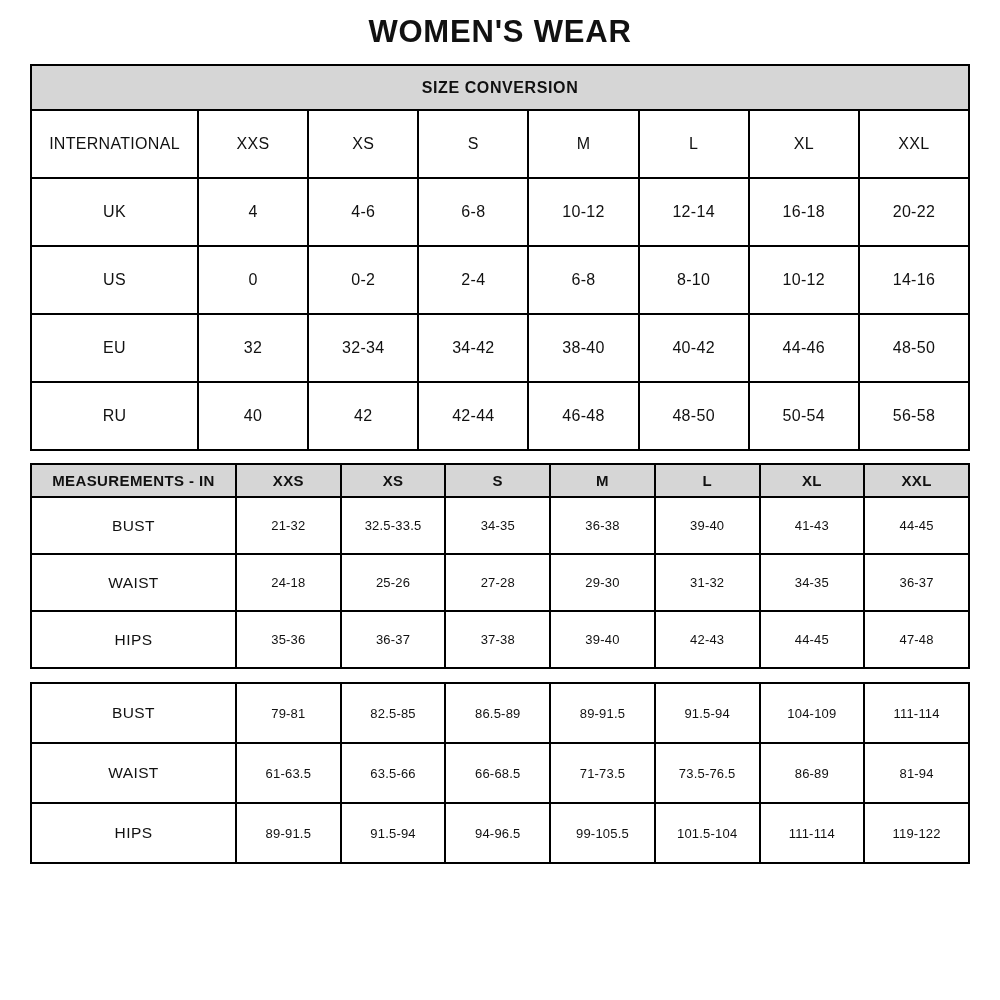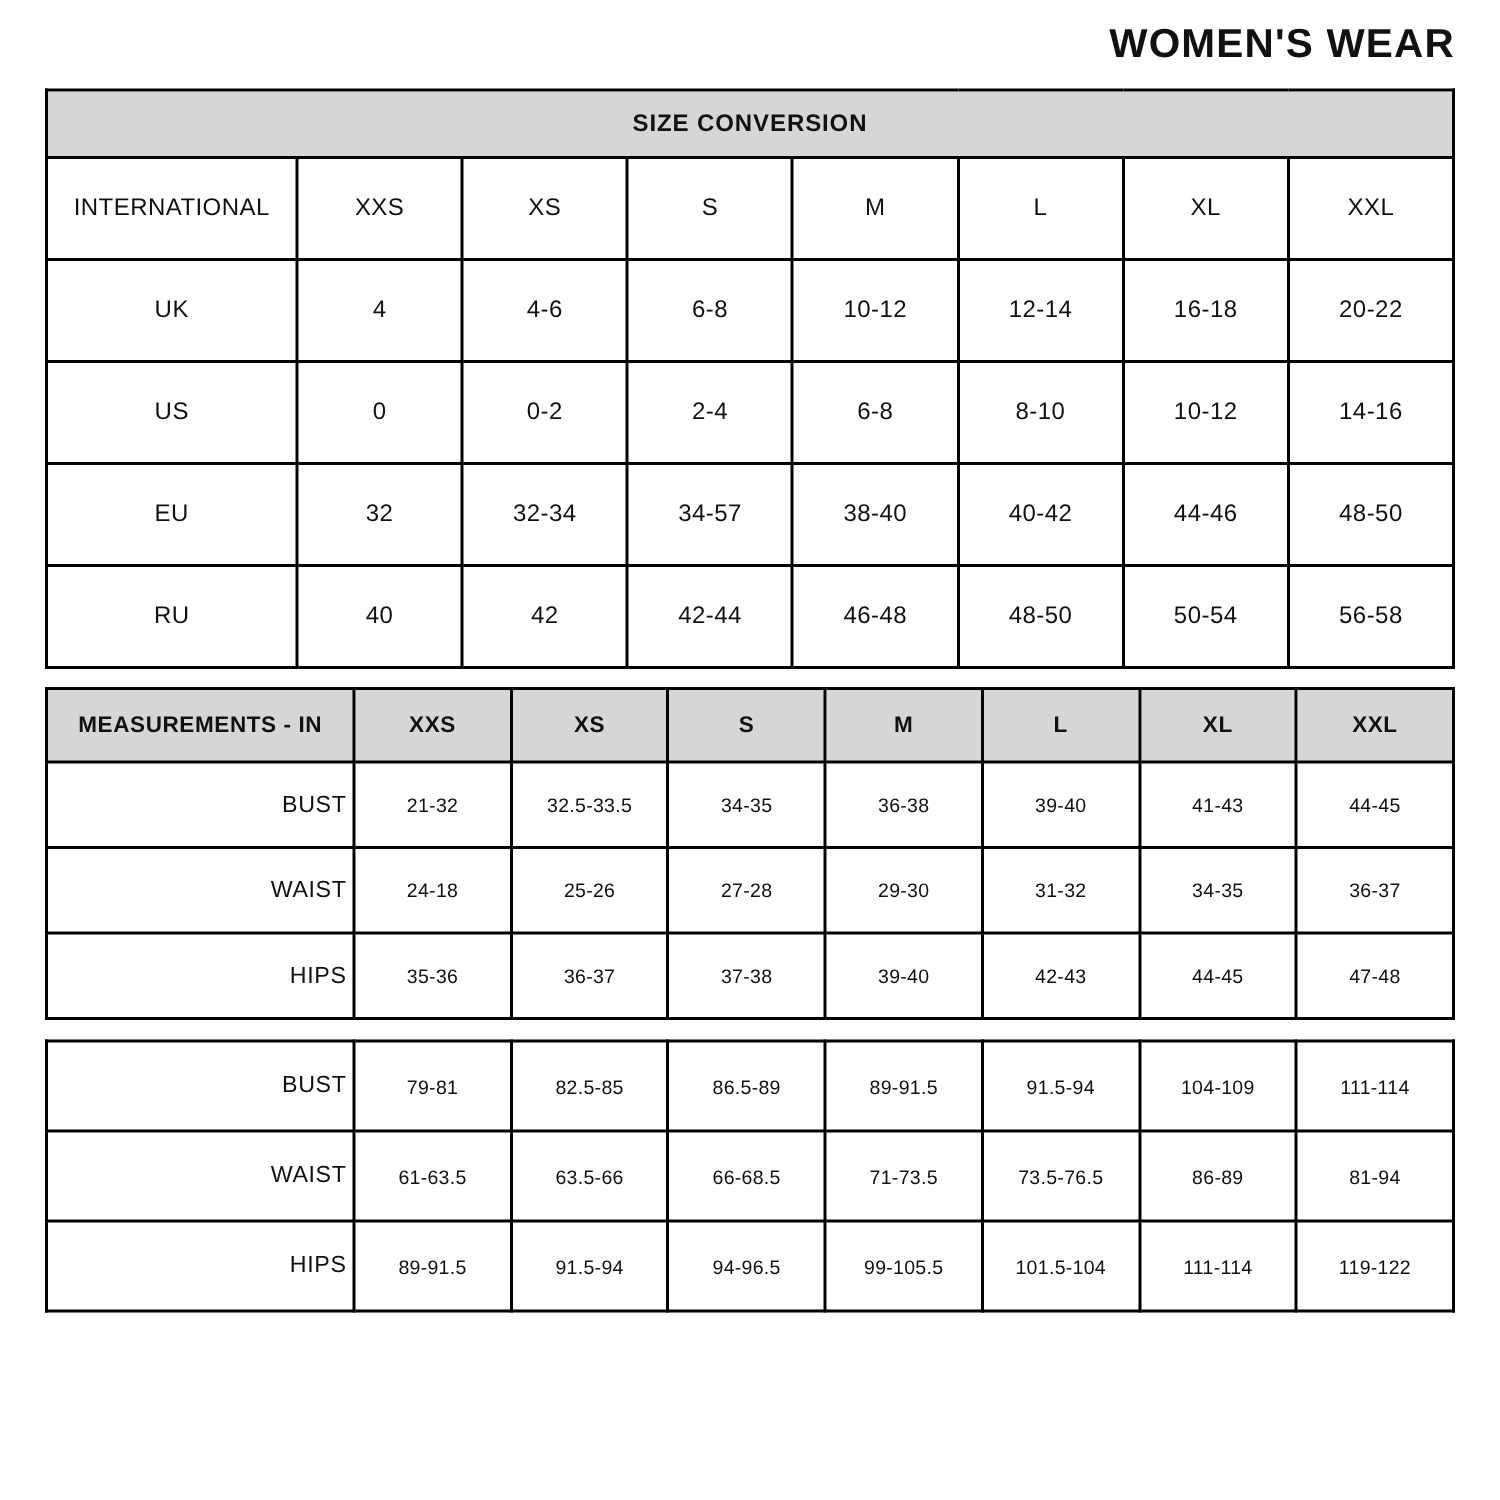--- a/index.html
+++ b/index.html
@@ -8,22 +8,22 @@
     font-family: "Liberation Sans", sans-serif;
     color: #111111;
     width: 1000px;
   }
   .page {
     width: 1000px;
     height: 1000px;
     padding: 8px 30px 14px 30px;
   }
   .page-title {
-    text-align: right;
-    font-size: 27px;
+    text-align: center;
+    font-size: 31px;
     font-weight: 700;
     letter-spacing: 0.8px;
     margin: 6px 0 14px 0;
   }
   table.tbl {
     width: 100%;
     border-collapse: collapse;
     table-layout: fixed;
   }
   table.tbl td {
@@ -41,28 +41,28 @@
     height: 45px;
     background: var(--header-bg, #d6d6d6);
     font-weight: 700;
     font-size: 16px;
     letter-spacing: 0.6px;
   }
   
   .tbl-meas { margin-bottom: 13px; }
   .tbl-meas col.c-label { width: 205px; }
   .tbl-meas td.hdr {
-    height: 49px;
+    height: 33px;
     background: var(--header-bg, #d6d6d6);
     font-weight: 700;
     font-size: 15px;
     letter-spacing: 0.4px;
   }
   .tbl-meas td { height: 57px; font-size: 13px; letter-spacing: 0.2px; }
-  .tbl-meas td.row-label { font-size: 15.5px; letter-spacing: 0.4px; text-align: right; }
+  .tbl-meas td.row-label { font-size: 15.5px; letter-spacing: 0.4px; }
   .tbl-cm td { height: 60px; }
 </style>
 </head>
 <body>
 
 <div class="page">
 
   <h1 class="page-title">WOMEN'S WEAR</h1>
 
   <table class="tbl tbl-conversion">
@@ -101,21 +101,21 @@
         <td>2-4</td>
         <td>6-8</td>
         <td>8-10</td>
         <td>10-12</td>
         <td>14-16</td>
       </tr>
       <tr>
         <td>EU</td>
         <td>32</td>
         <td>32-34</td>
-        <td>34-57</td>
+        <td>34-42</td>
         <td>38-40</td>
         <td>40-42</td>
         <td>44-46</td>
         <td>48-50</td>
       </tr>
       <tr>
         <td>RU</td>
         <td>40</td>
         <td>42</td>
         <td>42-44</td>

